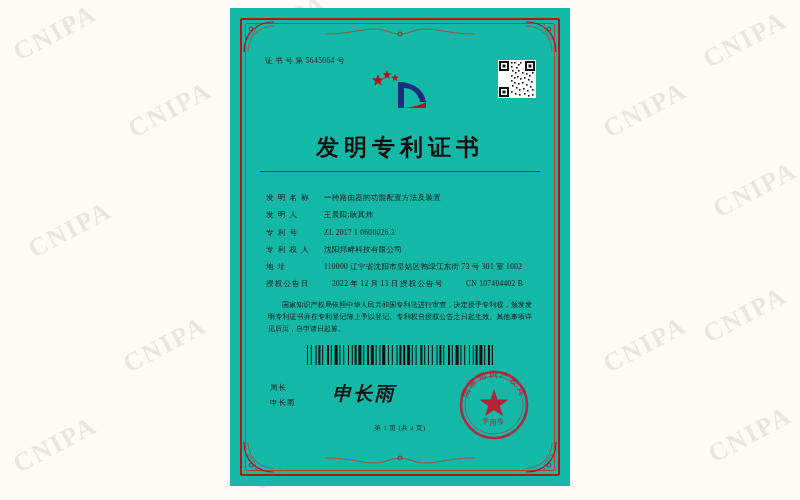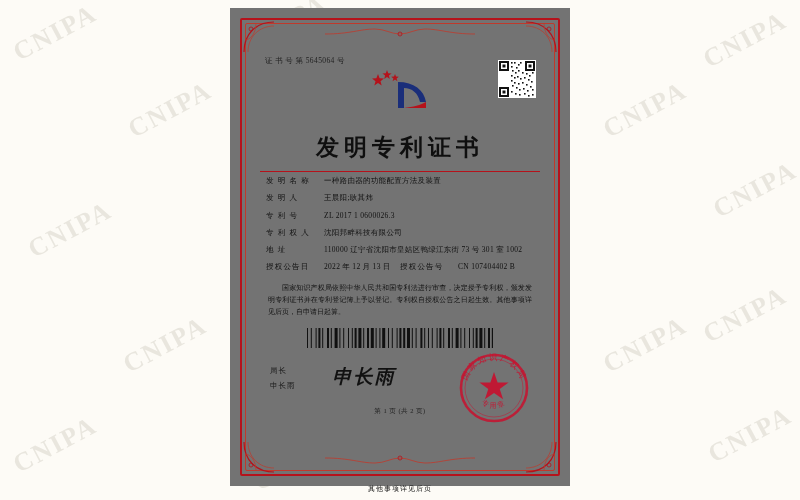--- a/index.html
+++ b/index.html
@@ -41,21 +41,21 @@
     white-space: nowrap;
   }
 
   
   .cert {
     position: absolute;
     left: 230px;
     top: 8px;
     width: 340px;
     height: 478px;
-    background: #737373;
+    background: #14b8a6;
     z-index: 2;
   }
   .frame-outer {
     position: absolute;
     inset: 10px;
     border: 2px solid #b5121b;
     border-radius: 2px;
   }
   .frame-inner {
     position: absolute;
@@ -137,21 +137,21 @@
   }
   .title-rule {
     width: 100%;
     height: 1px;
     background: #b5121b;
     margin-top: 8px;
   }
 
   
   .fields {
-    margin-top: 5px;
+    margin-top: 22px;
     padding: 0 6px;
   }
   .field {
     display: flex;
     align-items: baseline;
     font-size: 7.5px;
     margin-bottom: 9px;
     line-height: 1.1;
   }
   .field .lbl {
@@ -161,20 +161,21 @@
   }
   .field .val {
     flex: 1;
     color: #111;
     letter-spacing: .3px;
   }
   .field.two .half {
     display: flex;
     align-items: baseline;
     flex: 1;
+    gap: 8px;
   }
   .field.two .half .lbl { flex: 0 0 58px; }
 
   
   .paras {
     margin-top: 10px;
     padding: 0 8px;
     font-size: 7px;
     line-height: 1.75;
     text-align: justify;
@@ -510,14 +511,13 @@
               <textPath href="#sealArcBottom" startOffset="50%" text-anchor="middle">专用章</textPath>
             </text>
           </svg>
         </div>
       </div>
 
       <div class="page-no">第 1 页 (共 2 页)</div>
     </div>
   </div>
 
-  <div class="footnote">其他事项详见后页</div>
 </div>
 
 </body></html>

